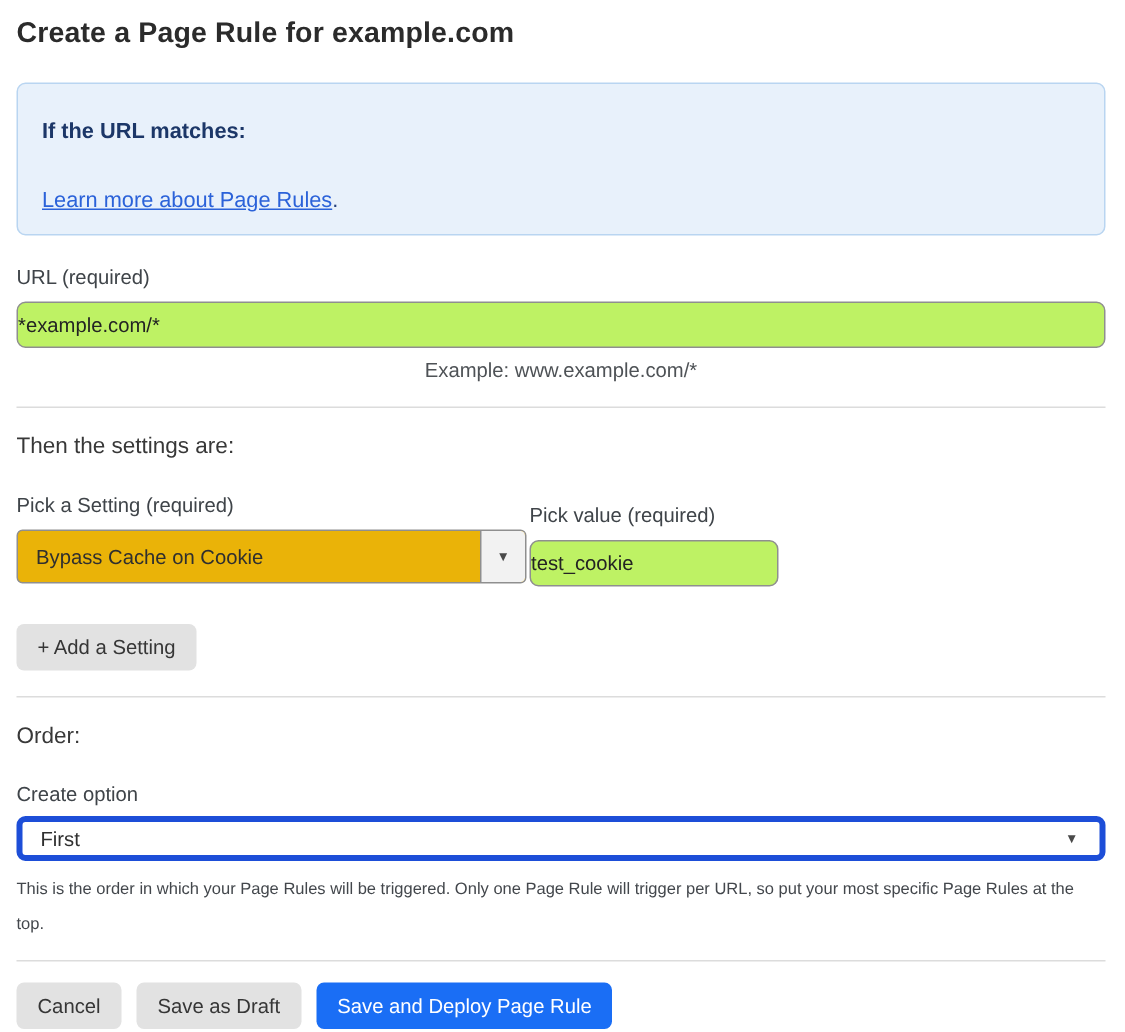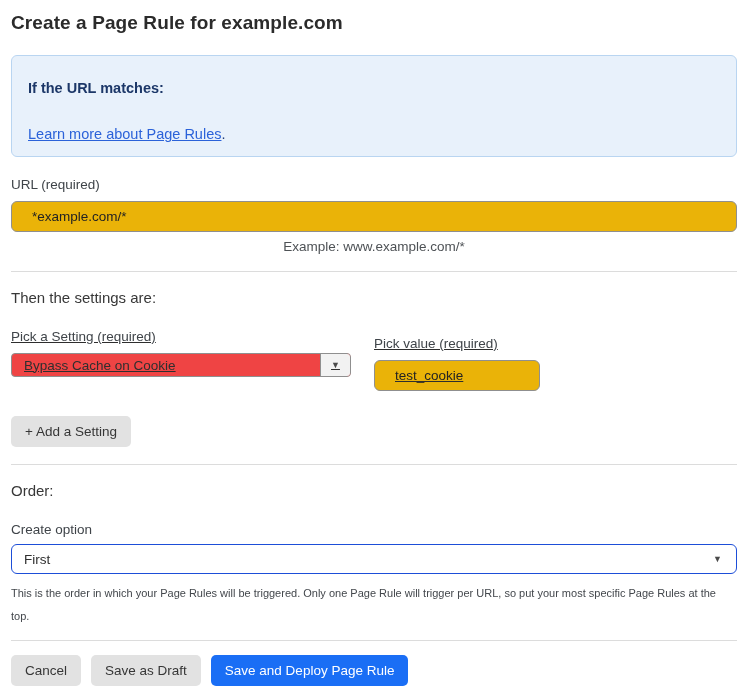--- a/index.html
+++ b/index.html
@@ -42,25 +42,25 @@
     font-size: 13.5px;
     color: #3f4449;
     margin-bottom: 9px;
   }
   .text-input {
     display: block;
     width: 100%;
     height: 31px;
     border: 1px solid #8f8f8f;
     border-radius: 6px;
-    padding: 0 20px;
+    padding: 0 0;
     font-family: "Liberation Sans", sans-serif;
     font-size: 13.5px;
     color: #232323;
-    background: #eab308;
+    background: #bef264;
     outline: none;
   }
   .helper-text {
     font-size: 13.5px;
     color: #4e5256;
     margin-top: 7px;
     text-align: center;
   }
   .divider {
     border: none;
@@ -70,32 +70,31 @@
   }
   .section-heading {
     font-size: 15px;
     font-weight: 400;
     color: #383838;
     margin-bottom: 23px;
   }
   .settings-row {
     display: flex;
     align-items: flex-start;
-    gap: 23px;
-    text-decoration: underline;
+    gap: 2px;
   }
   .col-setting { width: 340px; }
   .col-value { margin-top: 7px; }
   .select-box {
     display: flex;
     align-items: stretch;
-    height: 24px;
+    height: 36px;
     border: 1px solid #8f8f8f;
     border-radius: 4px;
-    background: #ef4444;
+    background: #eab308;
     cursor: pointer;
     overflow: hidden;
   }
   .select-box .select-text {
     flex: 1;
     display: flex;
     align-items: center;
     padding: 0 12px;
     font-size: 13.5px;
     color: #2f2f2f;
@@ -131,21 +130,21 @@
     background: #e2e2e2;
     color: #363636;
   }
   .add-setting-btn { margin-top: 25px; }
   .order-select {
     display: flex;
     align-items: center;
     justify-content: space-between;
     width: 100%;
     height: 30px;
-    border: 1px solid #1d4ed8;
+    border: 4px solid #1d4ed8;
     border-radius: 6px;
     background: #ffffff;
     padding: 0 14px 0 12px;
     font-size: 13.5px;
     color: #2f2f2f;
     cursor: pointer;
   }
   .order-help {
     font-size: 11px;
     line-height: 23px;

